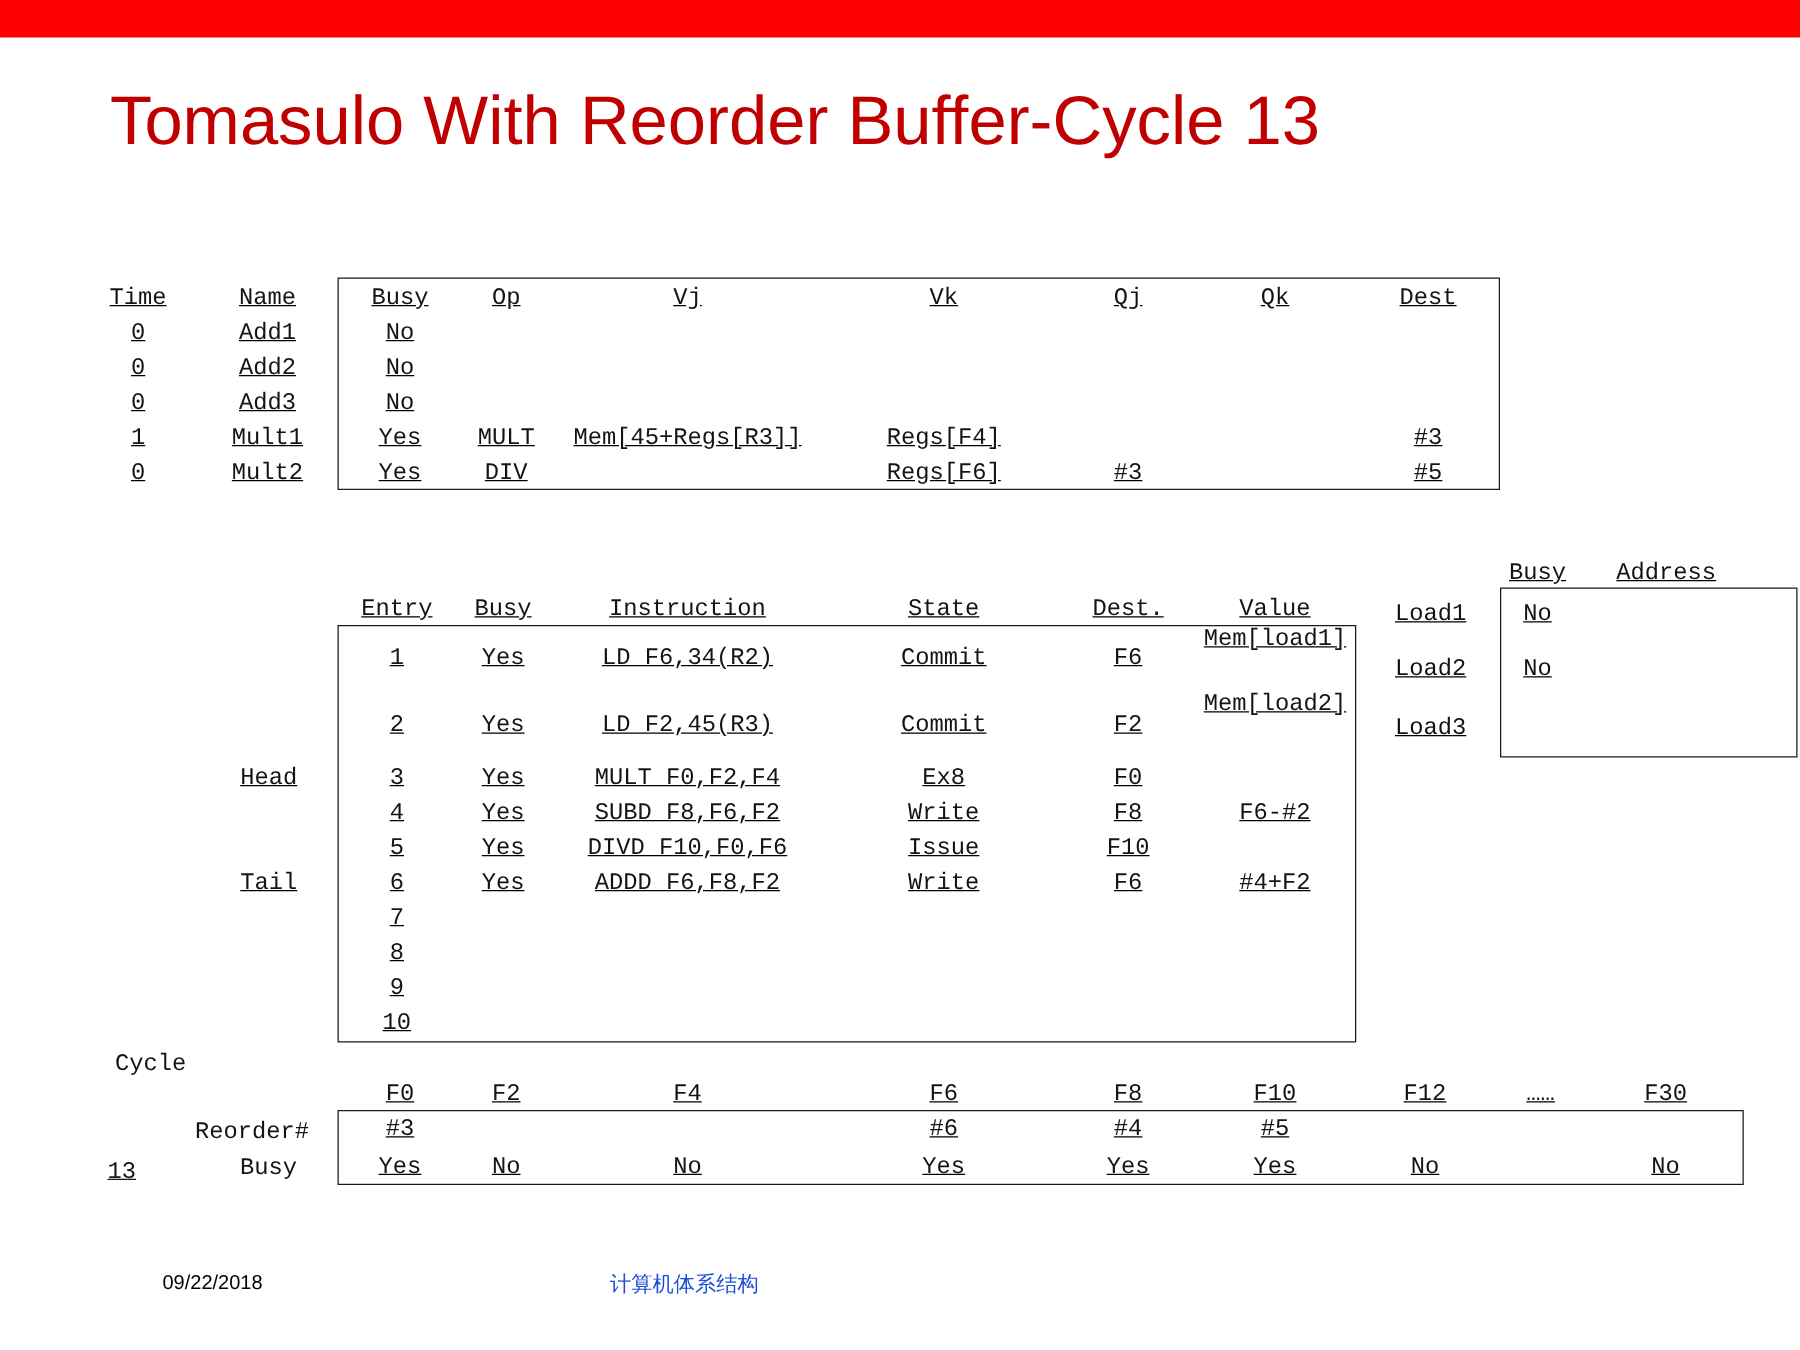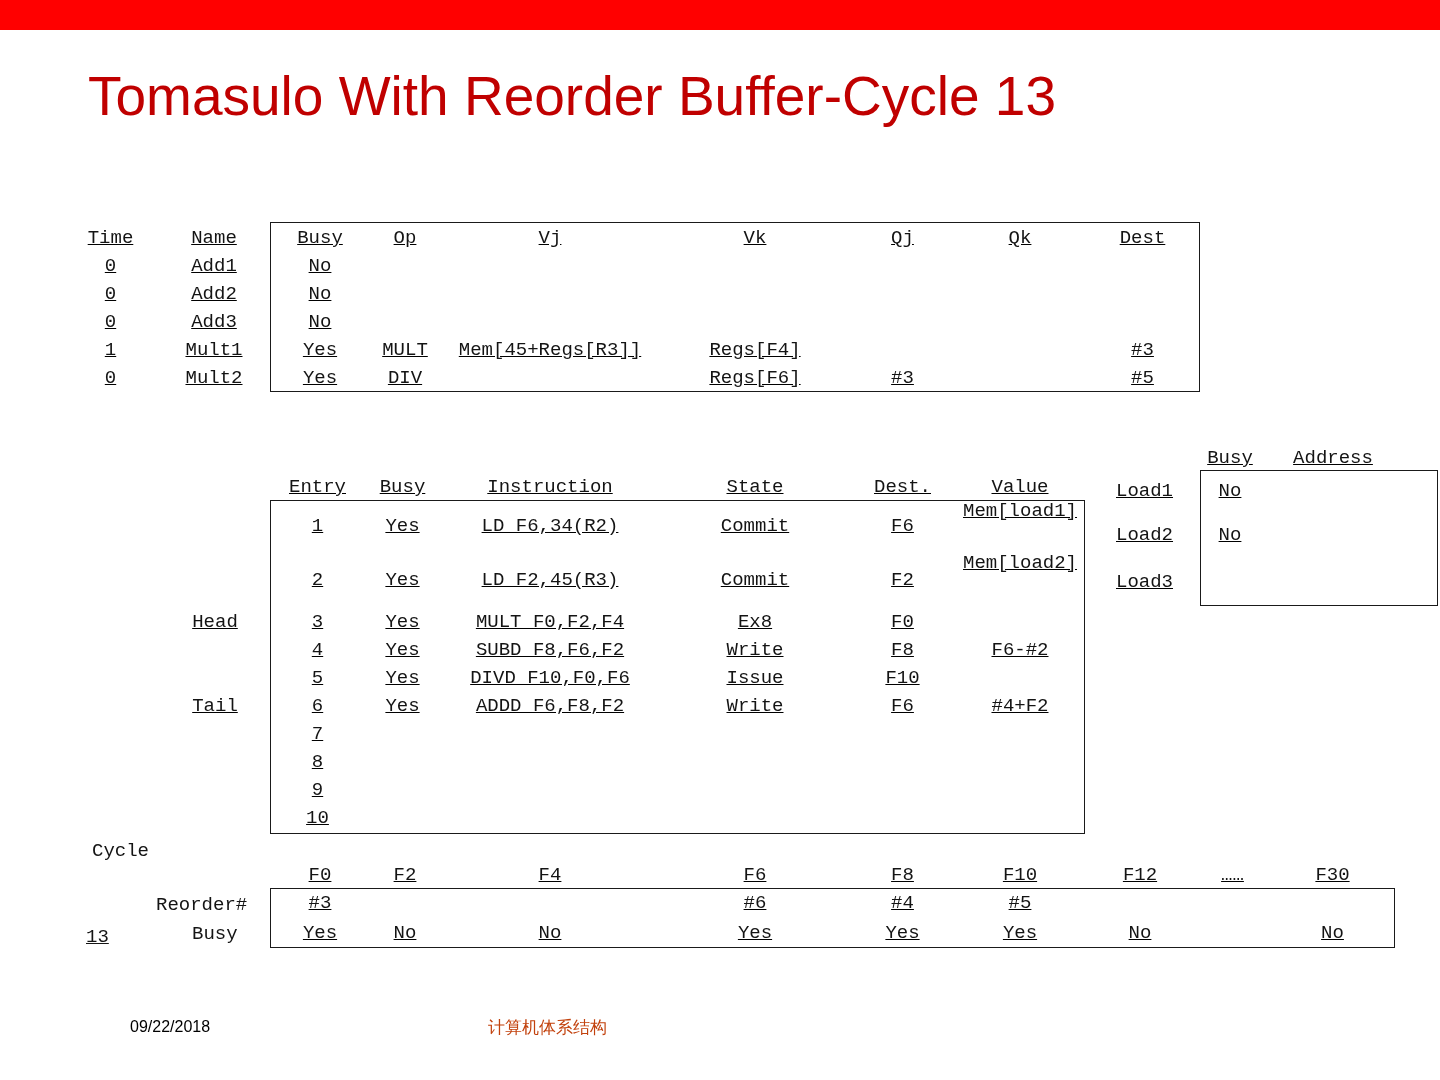--- a/index.html
+++ b/index.html
@@ -33,21 +33,21 @@
   .lbl-rs  { left:1208px; top:252px; width:176px; }
   .lbl-rob { left:1120px; top:722px; width:240px; }
 
   .sidelabel { position:absolute; font-size:19px; color:#141414; white-space:nowrap; }
   .cycle-label   { left:72px;  top:840px;margin-left:20px; }
   .cycle-value   { left:86px;  top:926px;text-decoration:underline; }
   .reorder-label { left:156px; top:894px; }
   .busy-label    { left:192px; top:923px; }
 
   .footer-date   { position:absolute; left:114px; top:1018px; font-family:"Liberation Sans",sans-serif; font-size:16px; color:#000;margin-left:16px; }
-  .footer-center { position:absolute; left:488px; top:1016px; font-family:"Liberation Sans",sans-serif; font-size:17px; color:#c2410c; }
+  .footer-center { position:absolute; left:488px; top:1016px; font-family:"Liberation Sans",sans-serif; font-size:17px; color:#1d4ed8; }
 </style>
 </head>
 <body>
 
 <div class="slide">
 
   <div class="topbar"></div>
   <h1 class="title">Tomasulo With Reorder Buffer-Cycle 13</h1>
 
   <div class="box box-rs"></div>

